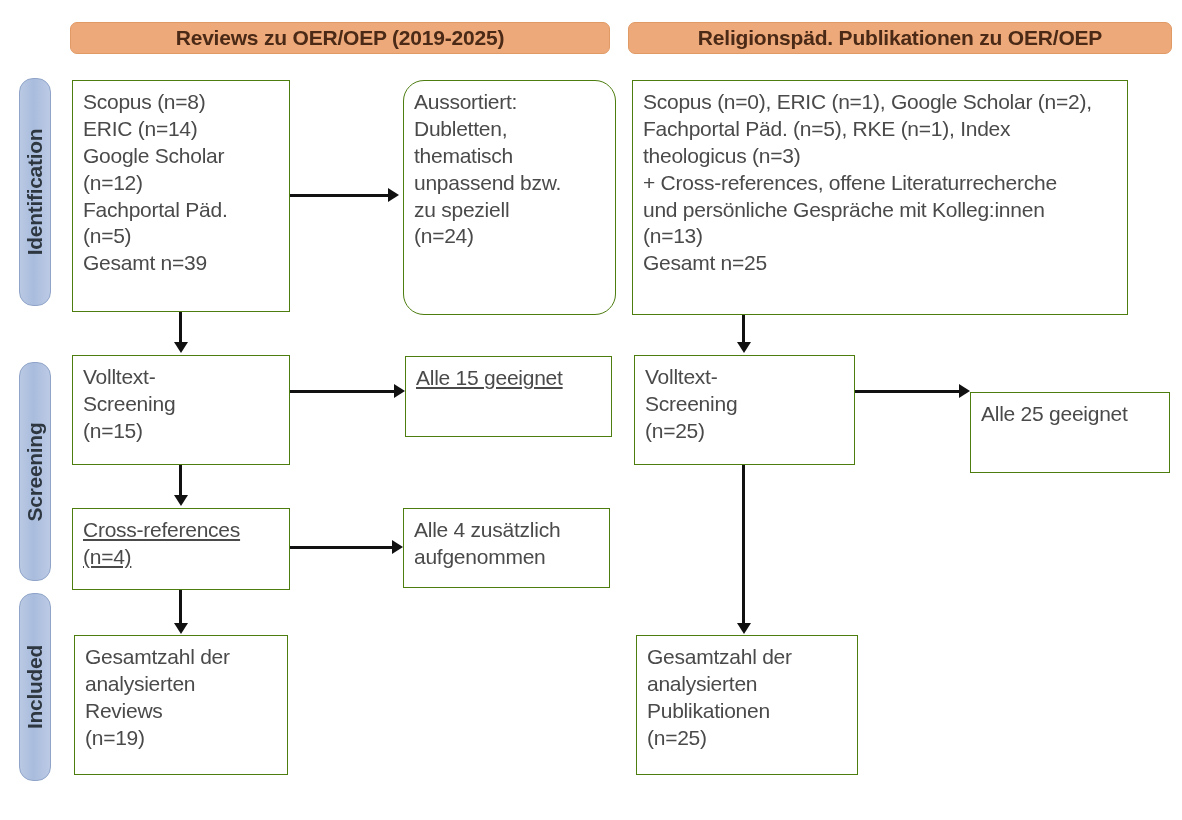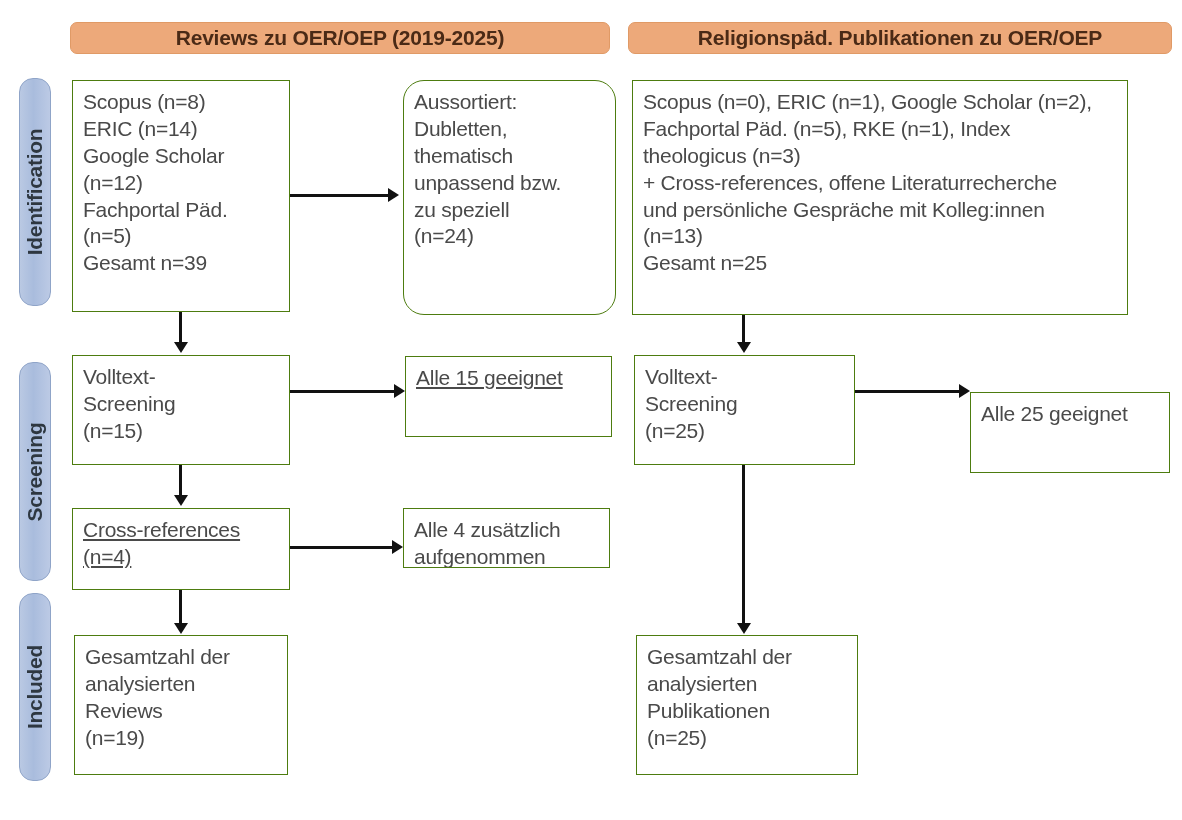--- a/index.html
+++ b/index.html
@@ -144,21 +144,21 @@
 
   <div class="hline" style="left:290px; top:390px; width:104px;"></div>
   <div class="arrow-right" style="left:394px; top:384px;"></div>
 
   <div class="vline" style="left:179px; top:465px; height:31px;"></div>
   <div class="arrow-down" style="left:174px; top:495px;"></div>
 
   <div class="box" style="left:72px; top:508px; width:218px; height:82px;text-decoration:underline;">Cross-references
 (n=4)</div>
 
-  <div class="box" style="left:403px; top:508px; width:207px; height:60px;">Alle 4 zusätzlich
+  <div class="box" style="left:403px; top:508px; width:207px; height:80px;">Alle 4 zusätzlich
 aufgenommen</div>
 
   <div class="hline" style="left:290px; top:546px; width:102px;"></div>
   <div class="arrow-right" style="left:392px; top:540px;"></div>
 
   <div class="vline" style="left:179px; top:590px; height:35px;"></div>
   <div class="arrow-down" style="left:174px; top:623px;"></div>
 
   <div class="box" style="left:74px; top:635px; width:214px; height:140px;">Gesamtzahl der
 analysierten

